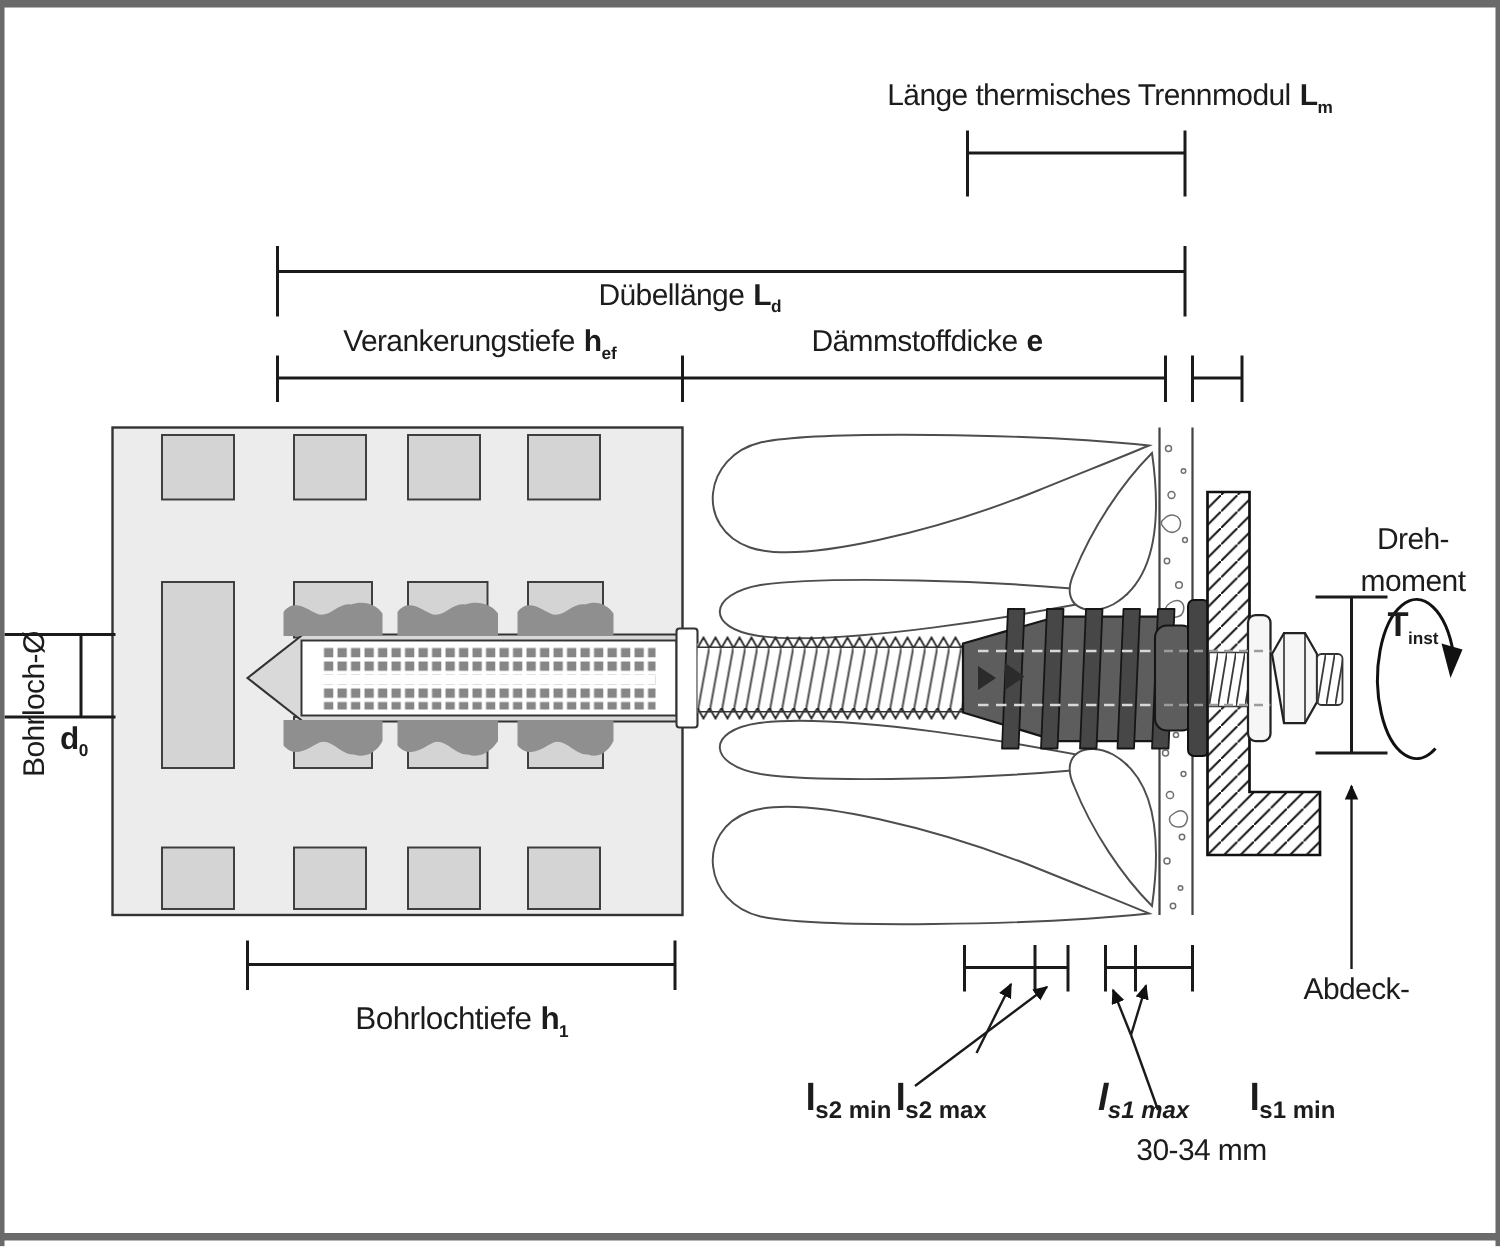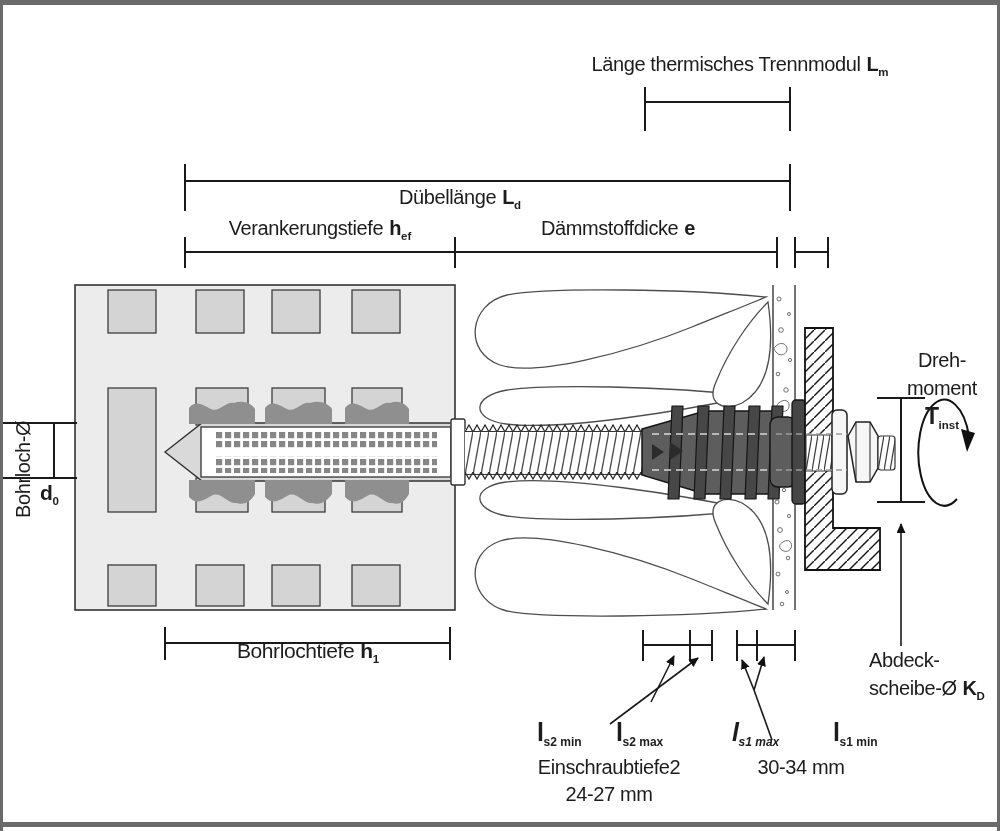--- a/index.html
+++ b/index.html
@@ -5,21 +5,21 @@
   html,body{margin:0;padding:0;background:#fff;}
   .stage{position:relative;width:1000px;height:831px;background:#fff;overflow:hidden;
          font-family:"Liberation Sans", sans-serif;color:#1c1c1c;}
   .stage svg{position:absolute;left:0;top:0;}
   .lbl{position:absolute;font-size:20px;letter-spacing:-0.4px;white-space:nowrap;color:#1c1c1c;}
   .center{text-align:center;}
   .sym{font-weight:700;margin-left:6px;}
   .sym.nosp{margin-left:0;}
   .lbl sub{font-weight:700;font-size:11.5px;letter-spacing:0;}
   .lsym b{font-weight:700;font-size:25px;}
-  .lsym sub{font-size:12px;}
+  .lsym sub{font-size:16px;}
   .vert{writing-mode:vertical-rl;transform:rotate(180deg);}
 </style>
 </head>
 <body>
 
 <div class="stage">
 
 <svg width="1000" height="831" viewBox="0 0 1000 831">
   <defs>
     <pattern id="mesh" patternUnits="userSpaceOnUse" x="215" y="431" width="9" height="9">
@@ -269,43 +269,38 @@
   <div><b class="sym nosp" style="font-size:23px;">T</b><sub>inst</sub></div>
 </div>
 
 <div class="lbl vert" style="left:12px;top:396px;height:122px;">
   <span>Bohrloch-Ø</span>
 </div>
 <div class="lbl" style="left:40px;top:481px;">
   <b class="sym nosp" style="font-size:21px;">d</b><sub>0</sub>
 </div>
 
-<div class="lbl center" style="left:160px;top:639px;width:296px;font-size:21px;">
+<div class="lbl center" style="left:160px;top:668px;width:296px;font-size:21px;">
   <span>Bohrlochtiefe</span><b class="sym">h</b><sub>1</sub>
 </div>
 
 <div class="lbl lsym" style="left:537px;top:718px;">
   <b>l</b><sub>s2 min</sub>
 </div>
-<div class="lbl lsym" style="left:597px;top:718px;margin-left:19px;">
+<div class="lbl lsym" style="left:597px;top:718px;">
   <b>l</b><sub>s2 max</sub>
 </div>
 <div class="lbl lsym" style="left:732px;top:718px;font-style:italic;">
   <b>l</b><sub>s1 max</sub>
 </div>
 <div class="lbl lsym" style="left:789px;top:718px;margin-left:44px;">
   <b>l</b><sub>s1 min</sub>
 </div>
 
-<div class="lbl center" style="left:468px;top:754px;width:282px;line-height:27px;">
-  <div>Einschraubtiefe2</div>
-  <div>24-27 mm</div>
-</div>
 <div class="lbl center" style="left:660px;top:754px;width:282px;line-height:27px;">
   <div>30-34 mm</div>
 </div>
 
 <div class="lbl" style="left:843px;top:646px;line-height:28px;margin-left:26px;">
   <div>Abdeck-</div>
-  <div><span>scheibe-Ø</span><b class="sym">K</b><sub>D</sub></div>
 </div>
 
 </div>
 
 </body></html>

